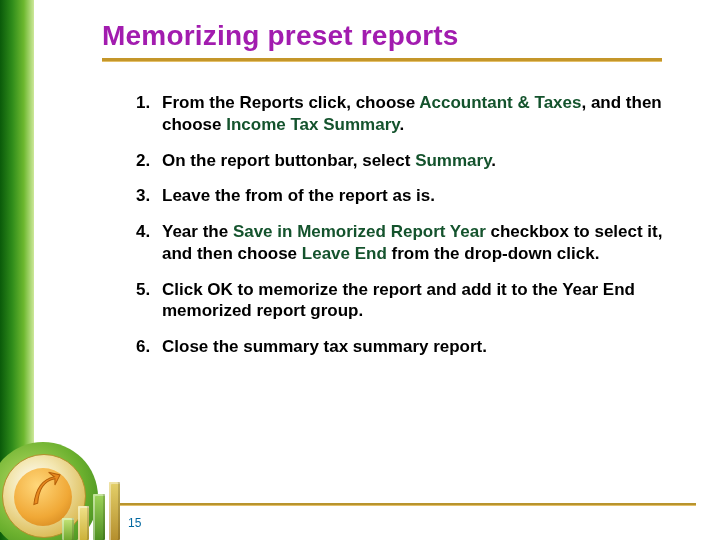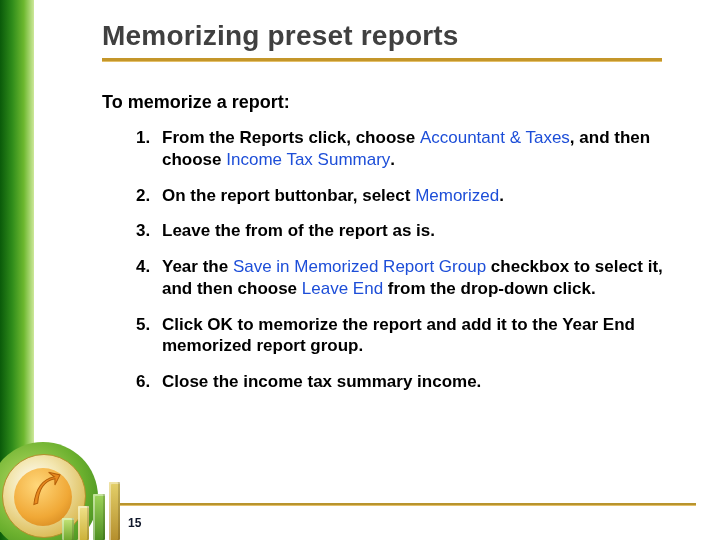--- a/index.html
+++ b/index.html
@@ -16,21 +16,21 @@
     background:linear-gradient(to right,#0a5a0a 0%,#2e8b1a 35%,#6db82f 70%,#cde89a 100%);
   }
   .slide{
     position:absolute;left:34px;right:0;top:0;bottom:0;
     padding:20px 24px 0 68px;
     box-sizing:border-box;
   }
   .title{
     font-size:28px;
     font-weight:bold;
-    color:#404040;
+    color:#a21caf;
     margin:0 0 6px 0;
     letter-spacing:0.2px;
   }
   .title-rule{
     height:0;
     border-top:3px solid #c4962a;
     border-bottom:1px solid #e4c06a;
     margin:0 0 30px 0;
     width:560px;
   }
@@ -52,32 +52,32 @@
     font-weight:bold;
     line-height:1.28;
     margin:0 0 14px 0;
     padding-left:26px;
   }
   ol.steps>li::before{
     content:counter(step) ".";
     position:absolute;left:0;top:0;
     font-weight:bold;
   }
-  .kw{color:#1d4ed8;font-weight:normal;}
+  .kw{color:#14532d;font-weight:bold;}
   .footer-rule{
     position:absolute;
     left:120px;right:24px;bottom:34px;
     height:0;
     border-top:2px solid #b8942e;
     border-bottom:1px solid #e4c06a;
   }
   .page-num{
     position:absolute;
     left:128px;bottom:10px;
-    font-size:12px;font-weight:bold;color:#0f172a;
+    font-size:12px;font-weight:normal;color:#0369a1;
   }
   
   .corner{
     position:absolute;left:0;bottom:0;width:118px;height:118px;
   }
   .circle{
     position:absolute;border-radius:50%;
   }
   .c-outer{
     left:-12px;bottom:-12px;width:110px;height:110px;
@@ -112,40 +112,39 @@
 </style>
 </head>
 <body>
 
 <div class="left-rail"></div>
 
 <div class="slide">
   <h1 class="title">Memorizing preset reports</h1>
   <div class="title-rule"></div>
 
-  <p class="lead">To memorize a report:</p>
 
   <ol class="steps">
     <li>
       <span>From the Reports click, choose </span><span class="kw">Accountant &amp; Taxes</span><span>, and then choose </span><span class="kw">Income Tax Summary</span><span>.</span>
     </li>
     <li>
-      <span>On the report buttonbar, select </span><span class="kw">Memorized</span><span>.</span>
+      <span>On the report buttonbar, select </span><span class="kw">Summary</span><span>.</span>
     </li>
     <li>
       <span>Leave the from of the report as is.</span>
     </li>
     <li>
-      <span>Year the </span><span class="kw">Save in Memorized Report Group</span><span> checkbox to select it, and then choose </span><span class="kw">Leave End</span><span> from the drop-down click.</span>
+      <span>Year the </span><span class="kw">Save in Memorized Report Year</span><span> checkbox to select it, and then choose </span><span class="kw">Leave End</span><span> from the drop-down click.</span>
     </li>
     <li>
       <span>Click OK to memorize the report and add it to the Year End memorized report group.</span>
     </li>
     <li>
-      <span>Close the income tax summary income.</span>
+      <span>Close the summary tax summary report.</span>
     </li>
   </ol>
 </div>
 
 <div class="footer-rule"></div>
 <div class="page-num">15</div>
 
 <div class="corner">
   <div class="circle c-outer"></div>
   <div class="circle c-ring"></div>

